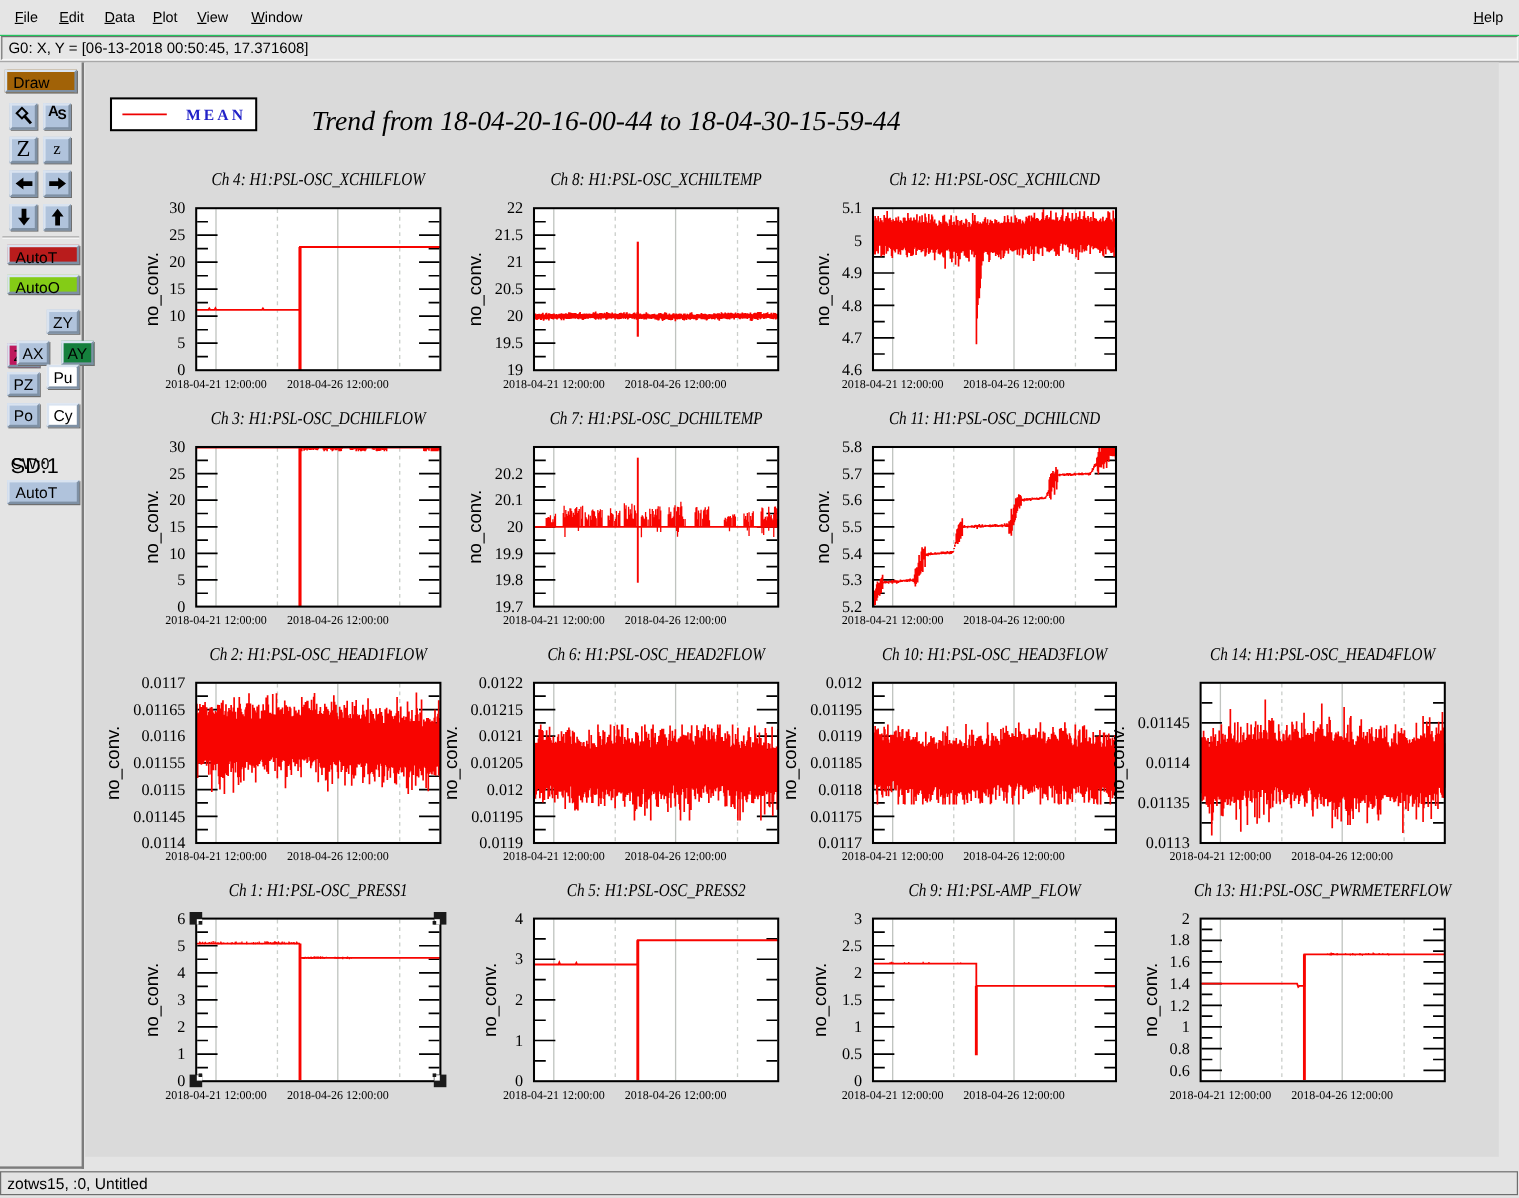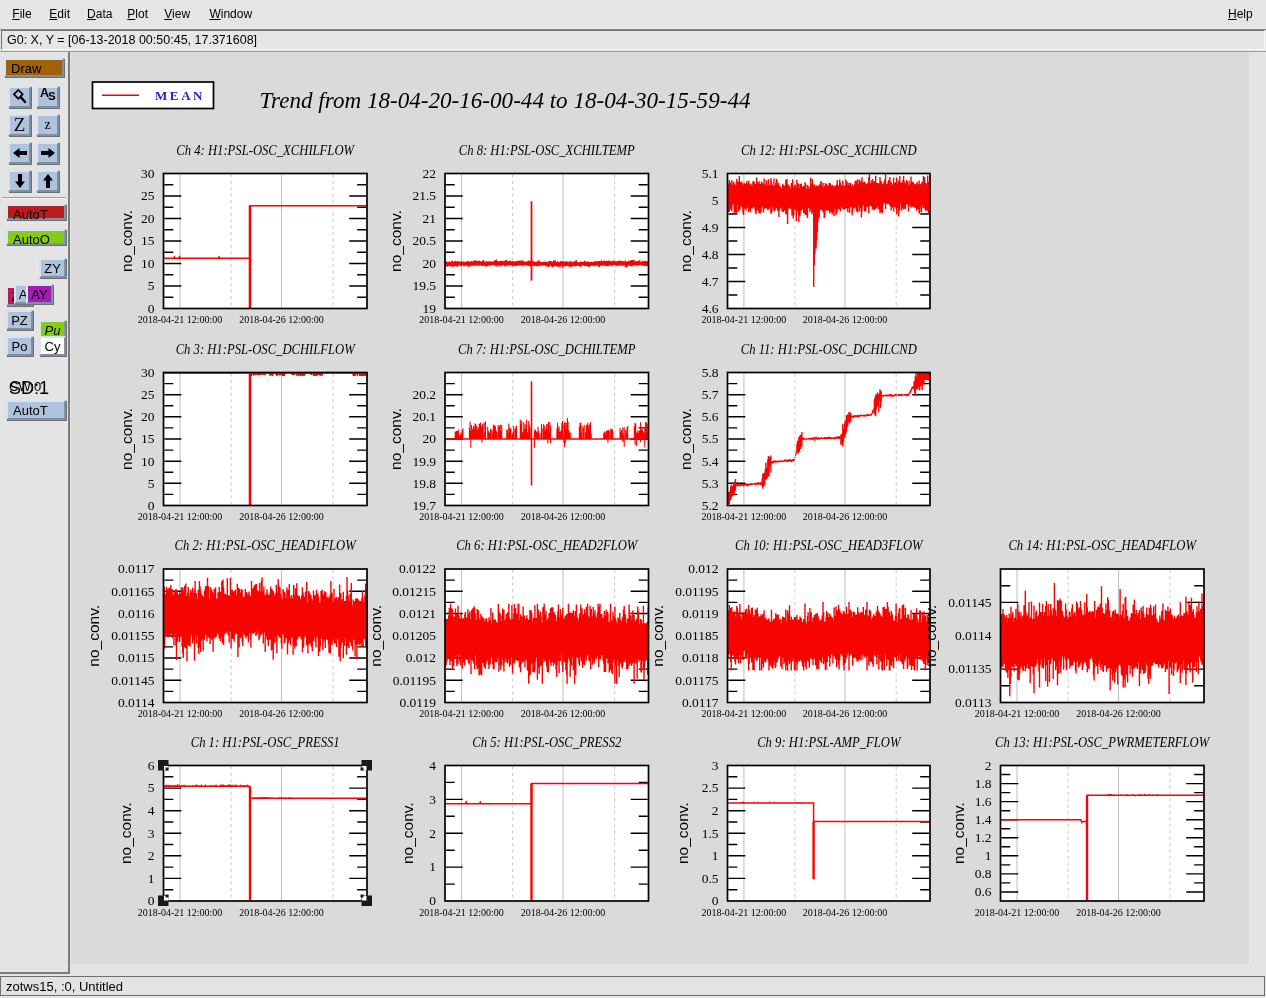--- a/index.html
+++ b/index.html
@@ -57,23 +57,23 @@
       <svg width="12" height="16" viewBox="0 0 12 16">
         <path d="M6 1L1 7.5H4V15H8V7.5H11Z" fill="#000"></path>
       </svg>
     </div>
     <div style="position:absolute;left:2px;top:197px;width:64px;height:0;border-top:1px solid #9b9b9b;border-bottom:1px solid #f8f8f8"></div>
     <div style="position:absolute;left:6px;top:204px;width:60px;height:16px;background:#b91c1c;border:2px solid;border-color:#d9e3f0 #7e90a4 #7e90a4 #d9e3f0;box-shadow:1px 1px 0 0 #6f6f6f;box-sizing:border-box;font-size:13px;padding-left:5px;padding-top:1px;">AutoT</div>
     <div style="position:absolute;left:6px;top:229px;width:60px;height:16px;background:#84cc16;border:2px solid;border-color:#d9e3f0 #7e90a4 #7e90a4 #d9e3f0;box-shadow:1px 1px 0 0 #6f6f6f;box-sizing:border-box;font-size:13px;padding-left:5px;padding-top:1px;">AutoO</div>
     <div style="position:absolute;left:6px;top:258px;width:27px;height:20px;background:#be185d;border:2px solid;border-color:#d9e3f0 #7e90a4 #7e90a4 #d9e3f0;box-shadow:1px 1px 0 0 #6f6f6f;box-sizing:border-box;font-size:13px;display:flex;align-items:center;justify-content:center;margin-top:28px;">ZX</div>
     <div style="position:absolute;left:39px;top:258px;width:27px;height:20px;background:#b0c3dc;border:2px solid;border-color:#d9e3f0 #7e90a4 #7e90a4 #d9e3f0;box-shadow:1px 1px 0 0 #6f6f6f;box-sizing:border-box;font-size:13px;display:flex;align-items:center;justify-content:center;">ZY</div>
     <div style="position:absolute;left:14px;top:284px;width:27px;height:20px;background:#b0c3dc;border:2px solid;border-color:#d9e3f0 #7e90a4 #7e90a4 #d9e3f0;box-shadow:1px 1px 0 0 #6f6f6f;box-sizing:border-box;font-size:13px;display:flex;align-items:center;justify-content:center;">AX</div>
-    <div style="position:absolute;left:26px;top:284px;width:27px;height:20px;background:#a21caf;border:2px solid;border-color:#d9e3f0 #7e90a4 #7e90a4 #d9e3f0;box-shadow:1px 1px 0 0 #6f6f6f;box-sizing:border-box;font-size:13px;display:flex;align-items:center;justify-content:center;">AY</div>
+    <div style="position:absolute;left:51px;top:284px;width:27px;height:20px;background:#15803d;border:2px solid;border-color:#d9e3f0 #7e90a4 #7e90a4 #d9e3f0;box-shadow:1px 1px 0 0 #6f6f6f;box-sizing:border-box;font-size:13px;display:flex;align-items:center;justify-content:center;">AY</div>
     <div style="position:absolute;left:6px;top:310px;width:27px;height:20px;background:#b0c3dc;border:2px solid;border-color:#d9e3f0 #7e90a4 #7e90a4 #d9e3f0;box-shadow:1px 1px 0 0 #6f6f6f;box-sizing:border-box;font-size:13px;display:flex;align-items:center;justify-content:center;">PZ</div>
-    <div style="position:absolute;left:39px;top:320px;width:27px;height:20px;background:#84cc16;border:2px solid;border-color:#d9e3f0 #7e90a4 #7e90a4 #d9e3f0;box-shadow:1px 1px 0 0 #6f6f6f;box-sizing:border-box;font-size:13px;display:flex;align-items:center;justify-content:center;font-style:italic;">Pu</div>
+    <div style="position:absolute;left:39px;top:304px;width:27px;height:20px;background:#ffffff;border:2px solid;border-color:#d9e3f0 #7e90a4 #7e90a4 #d9e3f0;box-shadow:1px 1px 0 0 #6f6f6f;box-sizing:border-box;font-size:13px;display:flex;align-items:center;justify-content:center;">Pu</div>
     <div style="position:absolute;left:6px;top:336px;width:27px;height:20px;background:#b0c3dc;border:2px solid;border-color:#d9e3f0 #7e90a4 #7e90a4 #d9e3f0;box-shadow:1px 1px 0 0 #6f6f6f;box-sizing:border-box;font-size:13px;display:flex;align-items:center;justify-content:center;">Po</div>
     <div style="position:absolute;left:39px;top:336px;width:27px;height:20px;background:#ffffff;border:2px solid;border-color:#d9e3f0 #7e90a4 #7e90a4 #d9e3f0;box-shadow:1px 1px 0 0 #6f6f6f;box-sizing:border-box;font-size:13px;display:flex;align-items:center;justify-content:center;">Cy</div>
     <span style="position:absolute;left:9px;top:378px;font-size:18px">SD:1</span>
     <span style="position:absolute;left:9px;top:379px;font-size:13px">CW:0</span>
     <div style="position:absolute;left:6px;top:400px;width:60px;height:20px;background:#b0c3dc;border:2px solid;border-color:#d9e3f0 #7e90a4 #7e90a4 #d9e3f0;box-shadow:1px 1px 0 0 #6f6f6f;box-sizing:border-box;font-size:13px;padding-left:5px;padding-top:1px;">AutoT</div>
   </div>
 <div style="position:absolute;left:0px;top:976px;width:1263px;height:18px;background:#e3e3e3;border:1.5px solid #6e6e6e;font-size:13px">
     <span style="position:absolute;left:5px;top:2px">zotws15, :0, Untitled</span>
   </div>
 <svg style="position:absolute;left:0;top:0" width="1266" height="998">

